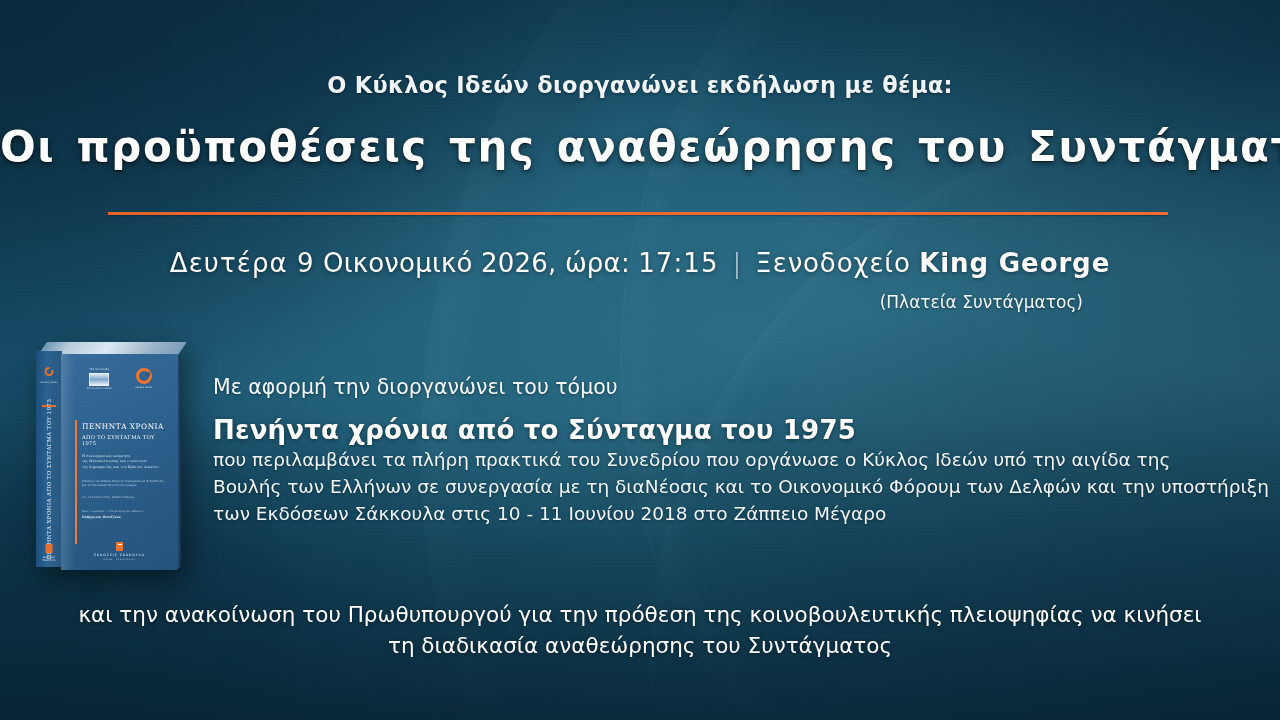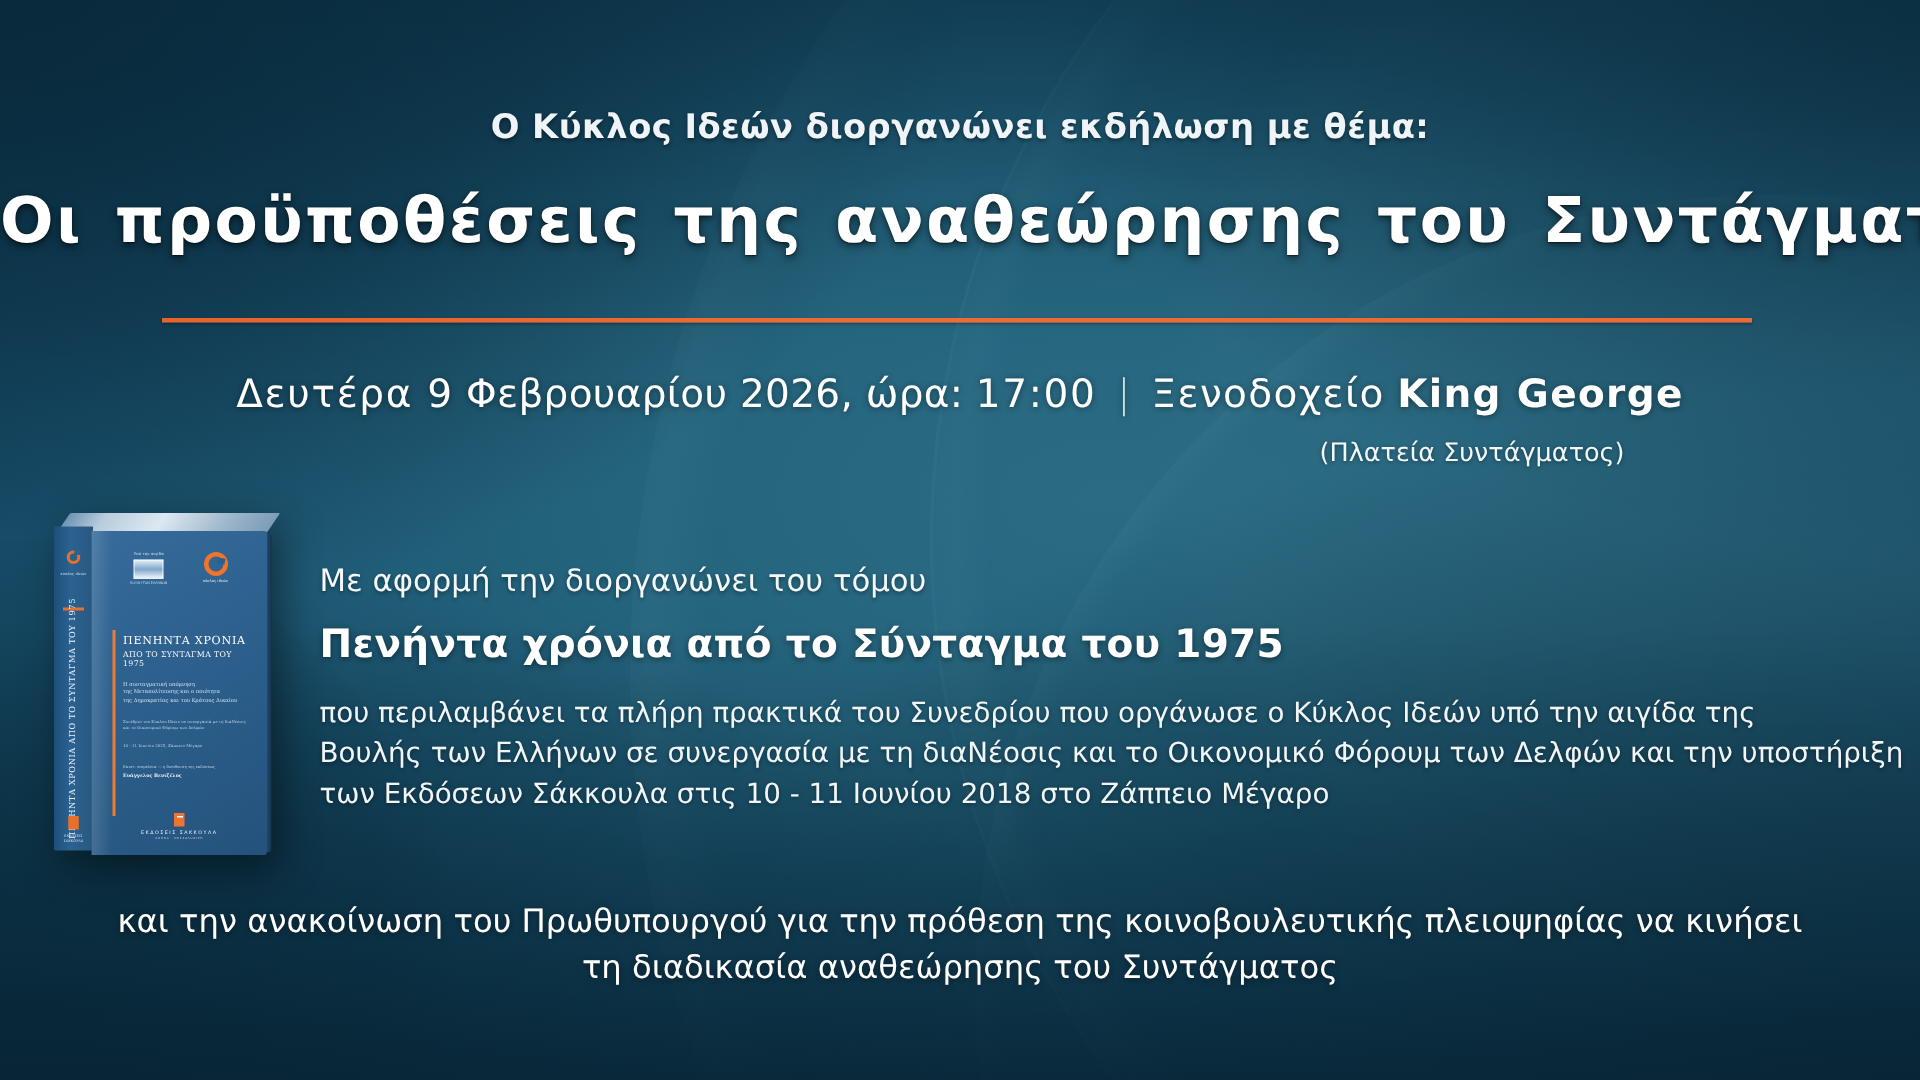--- a/index.html
+++ b/index.html
@@ -119,21 +119,21 @@
   }
 
   
   .bodyblock { position:absolute; left:213px; top:375px; width:1040px; }
   .line-occ {
     font-size:20.5px; color:#f3f8fa; margin-bottom:16px;
     text-shadow:0 1px 3px rgba(0,0,0,.4);
   }
   .book-title {
     font-size:26px; font-weight:700; color:#ffffff; letter-spacing:.2px;
-    margin-bottom:17px;
+    margin-bottom:1px;
     text-shadow:0 1px 4px rgba(0,0,0,.45);
   }
   .para {
     font-size:18.5px; color:#f0f6f8; line-height:1.47;
     text-shadow:0 1px 3px rgba(0,0,0,.4);
   }
   .para div { white-space:nowrap; }
 
   .closing {
     position:absolute; left:0; right:0; top:600px;
@@ -331,21 +331,21 @@
 
   <div class="content">
 
     <div class="kicker">Ο Κύκλος Ιδεών διοργανώνει εκδήλωση με θέμα:</div>
 
     <h1 class="headline">Οι προϋποθέσεις της αναθεώρησης του Συντάγματος</h1>
 
     <div class="rule"></div>
 
     <div class="datebar">
-      <span class="b">Δευτέρα 9</span><span>&nbsp;</span><span class="n">Φεβρουαρίου 2026, ώρα:</span><span>&nbsp;</span><span class="b">17:00</span><span class="sep">|</span><span class="venue">Ξενοδοχείο</span><span>&nbsp;</span><span class="venue-b">King George</span>
+      <span class="b">Δευτέρα 9</span><span>&nbsp;</span><span class="n">Οικονομικό 2026, ώρα:</span><span>&nbsp;</span><span class="b">17:15</span><span class="sep">|</span><span class="venue">Ξενοδοχείο</span><span>&nbsp;</span><span class="venue-b">King George</span>
     </div>
 
     <div class="subvenue">(Πλατεία Συντάγματος)</div>
 
     <div class="bodyblock">
       <div class="line-occ">Με αφορμή  την διοργανώνει του τόμου</div>
       <div class="book-title">Πενήντα χρόνια από το Σύνταγμα του 1975</div>
       <div class="para">
         <div>που  περιλαμβάνει τα πλήρη πρακτικά του Συνεδρίου που οργάνωσε ο Κύκλος Ιδεών υπό την αιγίδα της</div>
         <div>Βουλής των Ελλήνων σε συνεργασία με τη διαΝέοσις και το Οικονομικό Φόρουμ των Δελφών και την υποστήριξη</div>

